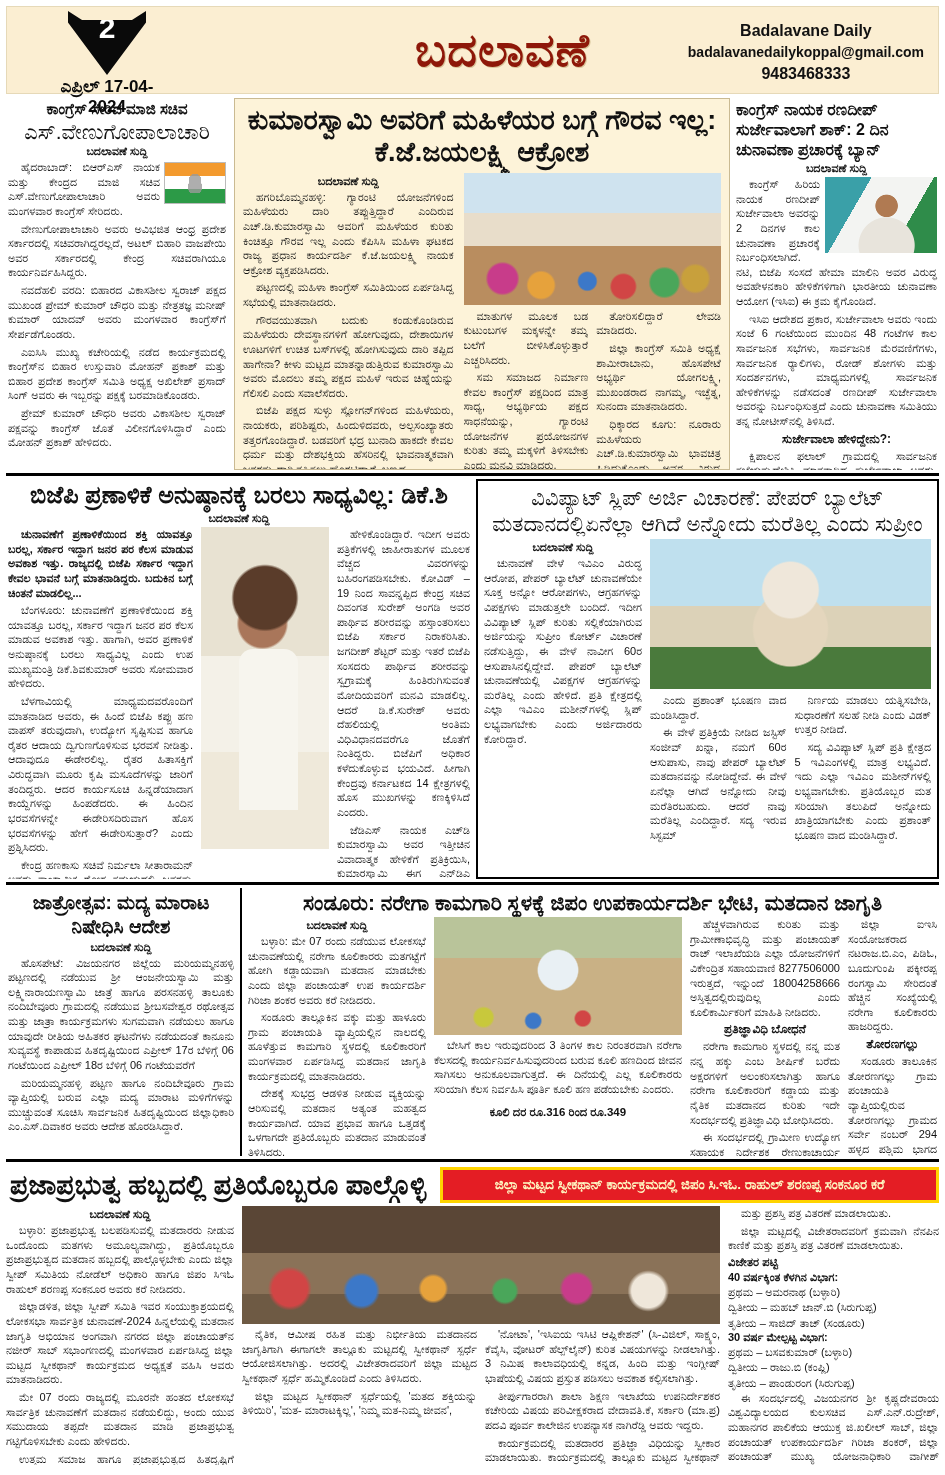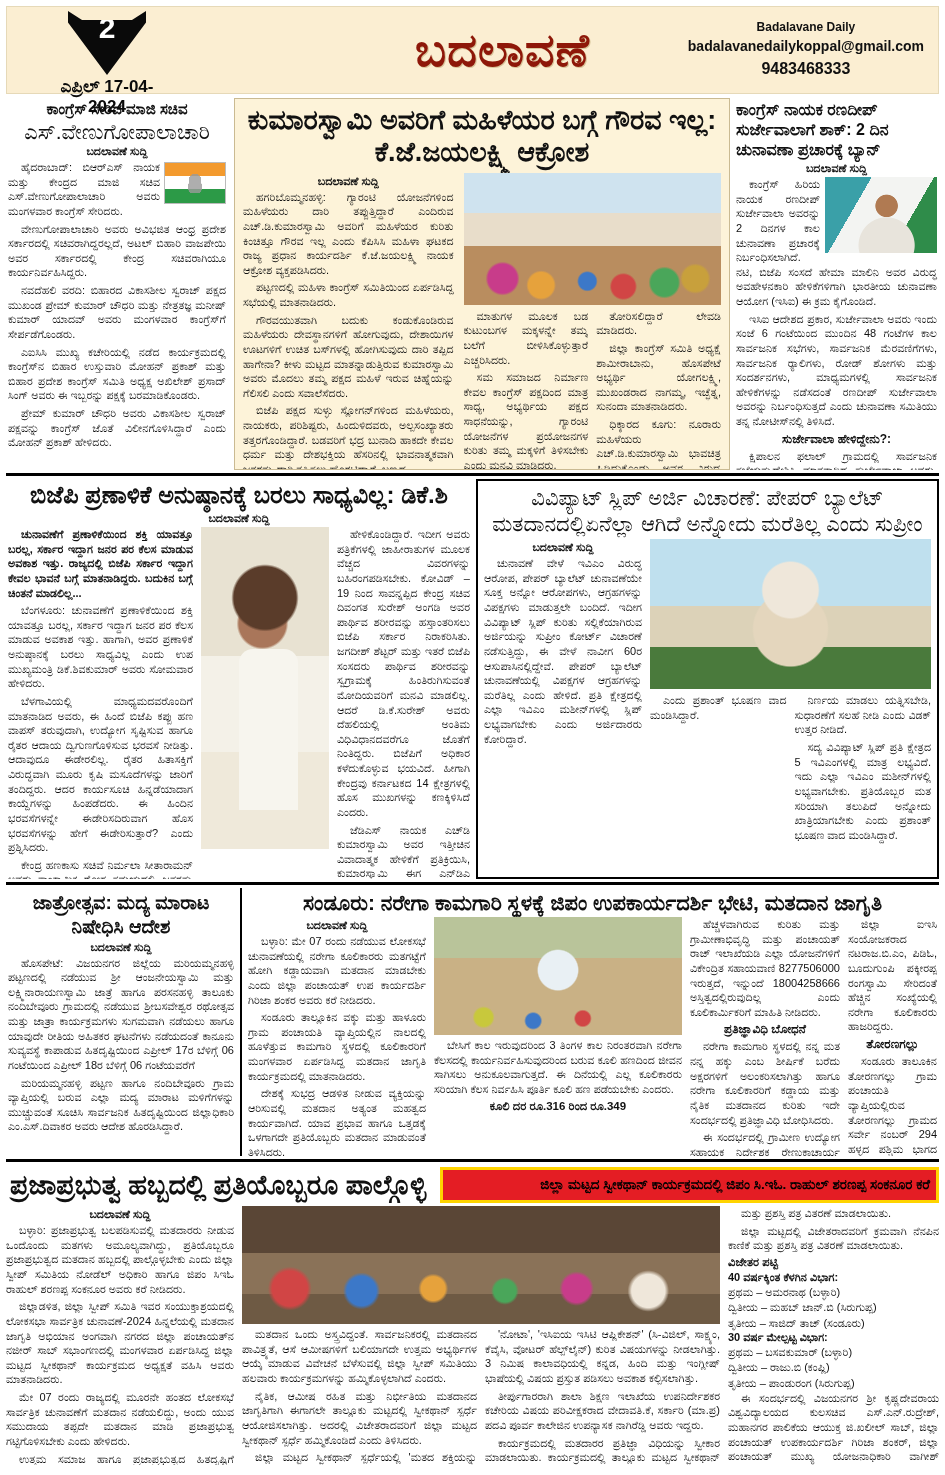--- a/index.html
+++ b/index.html
@@ -11,21 +11,21 @@
   .masthead{background:#fbeed2;border:1px solid #e6d9b8;height:88px;position:relative;display:flex;align-items:center;}
   .corner{position:absolute;left:40px;top:2px;width:120px;text-align:center;}
   .tri{width:78px;height:64px;margin:2px auto 0;background:#0a0a0a;
        clip-path:polygon(0 0,18% 14%,82% 14%,100% 0,100% 18%,50% 100%,0 18%);
        display:flex;align-items:flex-start;justify-content:center;}
   .tri span{color:#fff;font-size:30px;font-weight:bold;line-height:1.1;}
   .edition-date{font-weight:bold;font-size:17px;margin-top:2px;color:#0a0a0a;}
   .brand{flex:1;text-align:center;font-size:46px;font-weight:bold;color:#8e1709;margin:0;
          letter-spacing:1px;text-shadow:1px 1px 0 #d8c49a;padding-left:60px;}
   .contact{position:absolute;right:14px;top:12px;text-align:center;font-weight:bold;line-height:1.45;}
-  .contact .l1{font-size:12px;}
+  .contact .l1{font-size:16px;}
   .contact .l2{font-size:14px;}
   .contact .l3{font-size:16px;}
   
   .rule{height:3px;background:#000;margin:3px 0;}
   .byline{text-align:center;font-weight:bold;font-size:11px;margin:2px 0;}
   .para,[data-name="paragraph"]{font-size:11px;line-height:1.33;text-align:justify;margin:0 0 3px;text-indent:13px;}
   .subhead{font-weight:bold;text-align:center;font-size:12px;margin:3px 0;}
   .photo{background:#cfcfcf;position:relative;overflow:hidden;}
   
   .row1{display:flex;height:372px;margin-top:4px;gap:4px;}
@@ -92,29 +92,29 @@
   .san-body{display:flex;gap:8px;}
   .san-c1{width:178px;overflow:hidden;}
   .san-c2{width:248px;overflow:hidden;}
   .narega{width:100%;height:118px;margin-bottom:3px;
       background:
         radial-gradient(circle at 20% 85%,#c8c83c 0 4%,transparent 5%),
         radial-gradient(circle at 40% 88%,#3c78c8 0 4%,transparent 5%),
         radial-gradient(circle at 60% 86%,#d14545 0 4%,transparent 5%),
         radial-gradient(circle at 50% 45%,#e9f0f4 0 14%,transparent 15%),
         linear-gradient(to bottom,#b9c49a 0 35%,#c9b185 35% 100%);}
-  .highlight{font-weight:bold;text-align:center;font-size:11.5px;margin-top:3px;}
+  .highlight{font-weight:bold;text-align:center;font-size:11.5px;margin-top:9px;}
   .san-c3{width:150px;overflow:hidden;}
   .san-c4{flex:1;overflow:hidden;}
   
   .row4{height:300px;overflow:hidden;}
   .row4-head{display:flex;align-items:center;gap:10px;margin:2px 0 3px;}
   .row4-head .title{font-weight:bold;font-size:27px;flex:none;margin:0 4px;}
-  .banner{flex:1;background:#e41d24;border:3px solid #ffd400;color:#000000;font-weight:bold;
-          font-size:13.5px;text-align:right;padding:7px 6px;line-height:1.2;}
+  .banner{flex:1;background:#e41d24;border:3px solid #ffd400;color:#fef9c3;font-weight:bold;
+          font-size:13.5px;text-align:center;padding:7px 6px;line-height:1.2;}
   .row4-body{display:flex;gap:8px;}
   .r4-left{width:228px;overflow:hidden;}
   .r4-center{width:478px;overflow:hidden;}
   .sweep{width:100%;height:118px;margin-bottom:3px;
       background:
         radial-gradient(circle at 10% 70%,#d14545 0 4%,transparent 5%),
         radial-gradient(circle at 25% 72%,#3c78c8 0 4%,transparent 5%),
         radial-gradient(circle at 40% 70%,#e6a23c 0 4%,transparent 5%),
         radial-gradient(circle at 55% 72%,#4aa65a 0 4%,transparent 5%),
         radial-gradient(circle at 70% 70%,#c83c8a 0 4%,transparent 5%),
@@ -240,20 +240,21 @@
           <div class="byline" data-name="byline">ಬದಲಾವಣೆ ಸುದ್ದಿ</div>
           <div data-name="vvpat-col1-text">
               <p data-name="paragraph">ಚುನಾವಣೆ ವೇಳೆ ಇವಿಎಂ ವಿರುದ್ಧ ಆರೋಪ, ಪೇಪರ್ ಬ್ಯಾಲೆಟ್ ಚುನಾವಣೆಯೇ ಸೂಕ್ತ ಅನ್ನೋ ಆರೋಪಗಳು, ಆಗ್ರಹಗಳನ್ನು ವಿಪಕ್ಷಗಳು ಮಾಡುತ್ತಲೇ ಬಂದಿದೆ. ಇದೀಗ ವಿವಿಪ್ಯಾಟ್ ಸ್ಲಿಪ್ ಕುರಿತು ಸಲ್ಲಿಕೆಯಾಗಿರುವ ಅರ್ಜಿಯನ್ನು ಸುಪ್ರೀಂ ಕೋರ್ಟ್ ವಿಚಾರಣೆ ನಡೆಸುತ್ತಿದ್ದು, ಈ ವೇಳೆ ನಾವೀಗ 60ರ ಆಸುಪಾಸಿನಲ್ಲಿದ್ದೇವೆ. ಪೇಪರ್ ಬ್ಯಾಲೆಟ್ ಚುನಾವಣೆಯಲ್ಲಿ ವಿಪಕ್ಷಗಳ ಆಗ್ರಹಗಳನ್ನು ಮರೆತಿಲ್ಲ ಎಂದು ಹೇಳಿದೆ. ಪ್ರತಿ ಕ್ಷೇತ್ರದಲ್ಲಿ ಎಲ್ಲಾ ಇವಿಎಂ ಮಶೀನ್‌ಗಳಲ್ಲಿ ಸ್ಲಿಪ್ ಲಭ್ಯವಾಗಬೇಕು ಎಂದು ಅರ್ಜಿದಾರರು ಕೋರಿದ್ದಾರೆ.</p>
             </div>
         </div>
         <div class="vvpat-right" data-name="vvpat-right">
           <div class="court photo" data-name="supreme-court-photo"></div>
           <div class="subcols" data-name="vvpat-subcolumns">
             <div data-name="vvpat-col2-text">
                 <p data-name="paragraph">ಎಂದು ಪ್ರಶಾಂತ್ ಭೂಷಣ ವಾದ ಮಂಡಿಸಿದ್ದಾರೆ.</p>
+                <p data-name="paragraph">ಈ ವೇಳೆ ಪ್ರತಿಕ್ರಿಯೆ ನೀಡಿದ ಜಸ್ಟಿಸ್ ಸಂಜೀವ್ ಖನ್ನಾ, ನಮಗೆ 60ರ ಆಸುಪಾಸು, ನಾವು ಪೇಪರ್ ಬ್ಯಾಲೆಟ್ ಮತದಾನವನ್ನು ನೋಡಿದ್ದೇವೆ. ಈ ವೇಳೆ ಏನೆಲ್ಲಾ ಆಗಿದೆ ಅನ್ನೋದು ನೀವು ಮರೆತಿರಬಹುದು. ಆದರೆ ನಾವು ಮರೆತಿಲ್ಲ ಎಂದಿದ್ದಾರೆ. ಸದ್ಯ ಇರುವ ಸಿಸ್ಟಮ್</p>
               </div>
             <div data-name="vvpat-col3-text">
                 <p data-name="paragraph">ನಿರ್ಣಯ ಮಾಡಲು ಯತ್ನಿಸಬೇಡಿ, ಸುಧಾರಣೆಗೆ ಸಲಹೆ ನೀಡಿ ಎಂದು ವಿಡಕ್ ಉತ್ತರ ನೀಡಿದೆ.</p>
                 <p data-name="paragraph">ಸದ್ಯ ವಿವಿಪ್ಯಾಟ್ ಸ್ಲಿಪ್ ಪ್ರತಿ ಕ್ಷೇತ್ರದ 5 ಇವಿಎಂಗಳಲ್ಲಿ ಮಾತ್ರ ಲಭ್ಯವಿದೆ. ಇದು ಎಲ್ಲಾ ಇವಿಎಂ ಮಶೀನ್‌ಗಳಲ್ಲಿ ಲಭ್ಯವಾಗಬೇಕು. ಪ್ರತಿಯೊಬ್ಬರ ಮತ ಸರಿಯಾಗಿ ತಲುಪಿದೆ ಅನ್ನೋದು ಖಾತ್ರಿಯಾಗಬೇಕು ಎಂದು ಪ್ರಶಾಂತ್ ಭೂಷಣ ವಾದ ಮಂಡಿಸಿದ್ದಾರೆ.</p>
               </div>
           </div>
         </div>
       </div>
     </article>
   </section>
@@ -326,21 +327,20 @@
             <p data-name="paragraph">ಬಳ್ಳಾರಿ: ಪ್ರಜಾಪ್ರಭುತ್ವ ಬಲಪಡಿಸುವಲ್ಲಿ ಮತದಾರರು ನೀಡುವ ಒಂದೊಂದು ಮತಗಳು ಅಮೂಲ್ಯವಾಗಿದ್ದು, ಪ್ರತಿಯೊಬ್ಬರೂ ಪ್ರಜಾಪ್ರಭುತ್ವದ ಮತದಾನ ಹಬ್ಬದಲ್ಲಿ ಪಾಲ್ಗೊಳ್ಳಬೇಕು ಎಂದು ಜಿಲ್ಲಾ ಸ್ವೀಪ್ ಸಮಿತಿಯ ನೋಡೆಲ್ ಅಧಿಕಾರಿ ಹಾಗೂ ಜಿಪಂ ಸಿಇಓ ರಾಹುಲ್ ಶರಣಪ್ಪ ಸಂಕನೂರ ಅವರು ಕರೆ ನೀಡಿದರು.</p>
             <p data-name="paragraph">ಜಿಲ್ಲಾಡಳಿತ, ಜಿಲ್ಲಾ ಸ್ವೀಪ್ ಸಮಿತಿ ಇವರ ಸಂಯುಕ್ತಾಶ್ರಯದಲ್ಲಿ ಲೋಕಸಭಾ ಸಾರ್ವತ್ರಿಕ ಚುನಾವಣೆ-2024 ಹಿನ್ನಲೆಯಲ್ಲಿ ಮತದಾನ ಜಾಗೃತಿ ಅಭಿಯಾನ ಅಂಗವಾಗಿ ನಗರದ ಜಿಲ್ಲಾ ಪಂಚಾಯತ್‌ನ ನಜೀರ್ ಸಾಬ್ ಸಭಾಂಗಣದಲ್ಲಿ ಮಂಗಳವಾರ ಏರ್ಪಡಿಸಿದ್ದ ಜಿಲ್ಲಾ ಮಟ್ಟದ ಸ್ವೀಕಥಾನ್ ಕಾರ್ಯಕ್ರಮದ ಅಧ್ಯಕ್ಷತೆ ವಹಿಸಿ ಅವರು ಮಾತನಾಡಿದರು.</p>
             <p data-name="paragraph">ಮೇ 07 ರಂದು ರಾಜ್ಯದಲ್ಲಿ ಮೂರನೇ ಹಂತದ ಲೋಕಸಭೆ ಸಾರ್ವತ್ರಿಕ ಚುನಾವಣೆಗೆ ಮತದಾನ ನಡೆಯಲಿದ್ದು, ಅಂದು ಯುವ ಸಮುದಾಯ ತಪ್ಪದೇ ಮತದಾನ ಮಾಡಿ ಪ್ರಜಾಪ್ರಭುತ್ವ ಗಟ್ಟಿಗೊಳಿಸಬೇಕು ಎಂದು ಹೇಳಿದರು.</p>
             <p data-name="paragraph">ಉತ್ತಮ ಸಮಾಜ ಹಾಗೂ ಪ್ರಜಾಪ್ರಭುತ್ವದ ಹಿತದೃಷ್ಟಿಗೆ ನಡೆಯಲಿರುವ ಚುನಾವಣೆಗಳಿಗೆ ಎಲ್ಲರ ಸಹಭಾಗಿತ್ವ ಅವಶ್ಯವಾಗಿದ್ದು, ಮತದಾನ ಕುರಿತು ಸಾರ್ವಜನಿಕರು ಜಾಗೃತಿ ಹೊಂದುವ ಕಾರ್ಯ ನಡೆಯಬೇಕಾಗಿದೆ ಎಂದು ಅಭಿಪ್ರಾಯ ಪಟ್ಟರು.</p>
           </div>
       </div>
       <div class="r4-center" data-name="sweep-col-center">
         <div class="sweep photo" data-name="sweep-event-photo"></div>
         <div class="r4-cols" data-name="sweep-subcolumns">
           <div data-name="sweep-mid-col1">
-              <p data-name="paragraph">ಮತದಾನ ಒಂದು ಅಸ್ತ್ರವಿದ್ದಂತೆ. ಸಾರ್ವಜನಿಕರಲ್ಲಿ ಮತದಾನದ ಪಾವಿತ್ರ್ಯತೆ, ಆಸೆ ಆಮೀಷಗಳಿಗೆ ಬಲಿಯಾಗದೇ ಉತ್ತಮ ಅಭ್ಯರ್ಥಿಗಳ ಆಯ್ಕೆ ಮಾಡುವ ವಿವೇಚನೆ ಬೆಳೆಸುವಲ್ಲಿ ಜಿಲ್ಲಾ ಸ್ವೀಪ್ ಸಮಿತಿಯು ಹಲವಾರು ಕಾರ್ಯಕ್ರಮಗಳನ್ನು ಹಮ್ಮಿಕೊಳ್ಳಲಾಗಿದೆ ಎಂದರು.</p>
               <p data-name="paragraph">ನೈತಿಕ, ಆಮೀಷ ರಹಿತ ಮತ್ತು ನಿರ್ಭೀತಿಯ ಮತದಾನದ ಜಾಗೃತಿಗಾಗಿ ಈಗಾಗಲೇ ತಾಲ್ಲೂಕು ಮಟ್ಟದಲ್ಲಿ ಸ್ವೀಕಥಾನ್ ಸ್ಪರ್ಧೆ ಆಯೋಜಿಸಲಾಗಿತ್ತು. ಅದರಲ್ಲಿ ವಿಜೇತರಾದವರಿಗೆ ಜಿಲ್ಲಾ ಮಟ್ಟದ ಸ್ವೀಕಥಾನ್ ಸ್ಪರ್ಧೆ ಹಮ್ಮಿಕೊಂಡಿದೆ ಎಂದು ತಿಳಿಸಿದರು.</p>
               <p data-name="paragraph">ಜಿಲ್ಲಾ ಮಟ್ಟದ ಸ್ವೀಕಥಾನ್ ಸ್ಪರ್ಧೆಯಲ್ಲಿ 'ಮತದ ಶಕ್ತಿಯನ್ನು ತಿಳಿಯಿರಿ', 'ಮತ- ಮಾರಾಟಕ್ಕಿಲ್ಲ', 'ನಿಮ್ಮ ಮತ-ನಿಮ್ಮ ಜೀವನ',</p>
             </div>
           <div data-name="sweep-mid-col2">
               <p data-name="paragraph">'ನೋಟಾ', 'ಇಸಿಐಯ ಇಸಿಟಿ ಆಪ್ಲಿಕೇಶನ್' (ಸಿ-ವಿಜಿಲ್, ಸಾಕ್ಷ್ಯಂ, ಕೆವೈಸಿ, ವೋಟರ್ ಹೆಲ್ಪ್‌ಲೈನ್) ಕುರಿತ ವಿಷಯಗಳನ್ನು ನೀಡಲಾಗಿತ್ತು. 3 ನಿಮಿಷ ಕಾಲಾವಧಿಯಲ್ಲಿ ಕನ್ನಡ, ಹಿಂದಿ ಮತ್ತು ಇಂಗ್ಲೀಷ್ ಭಾಷೆಯಲ್ಲಿ ವಿಷಯ ಪ್ರಸ್ತುತ ಪಡಿಸಲು ಅವಕಾಶ ಕಲ್ಪಿಸಲಾಗಿತ್ತು.</p>
               <p data-name="paragraph">ತೀರ್ಪುಗಾರರಾಗಿ ಶಾಲಾ ಶಿಕ್ಷಣ ಇಲಾಖೆಯ ಉಪನಿರ್ದೇಶಕರ ಕಚೇರಿಯ ವಿಷಯ ಪರಿವೀಕ್ಷಕರಾದ ವೇದಾವತಿ.ಕೆ, ಸರ್ಕಾರಿ (ಮಾ.ಪ್ರ) ಪದವಿ ಪೂರ್ವ ಕಾಲೇಜಿನ ಉಪನ್ಯಾಸಕ ನಾಗಿರೆಡ್ಡಿ ಅವರು ಇದ್ದರು.</p>
               <p data-name="paragraph">ಕಾರ್ಯಕ್ರಮದಲ್ಲಿ ಮತದಾರರ ಪ್ರತಿಜ್ಞಾ ವಿಧಿಯನ್ನು ಸ್ವೀಕಾರ ಮಾಡಲಾಯಿತು. ಕಾರ್ಯಕ್ರಮದಲ್ಲಿ ತಾಲ್ಲೂಕು ಮಟ್ಟದ ಸ್ವೀಕಥಾನ್ ಕಾರ್ಯಕ್ರಮದಲ್ಲಿ ಭಾಗವಹಿಸಿ ವಿಜೇತರಾದವರಿಗೆ ನೆನಪಿನ ಕಾಣಿಕೆ</p>
             </div>
         </div>
       </div>

